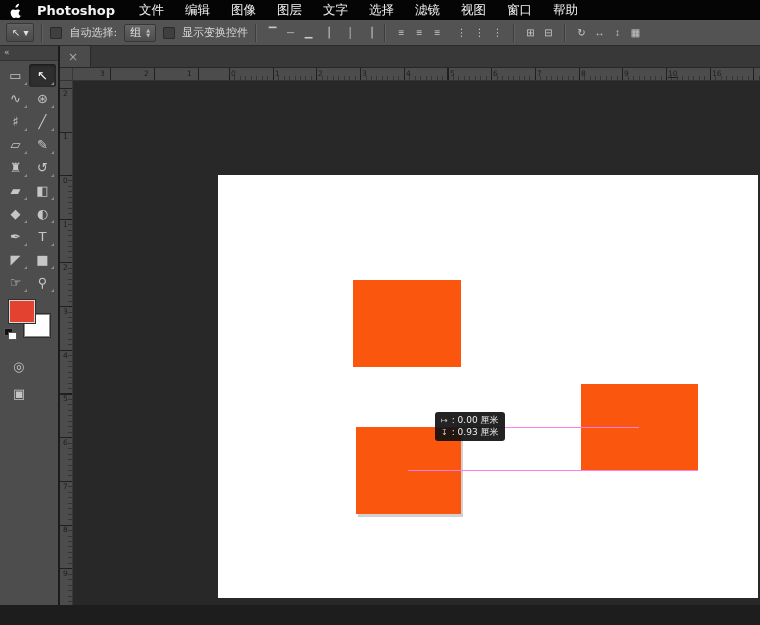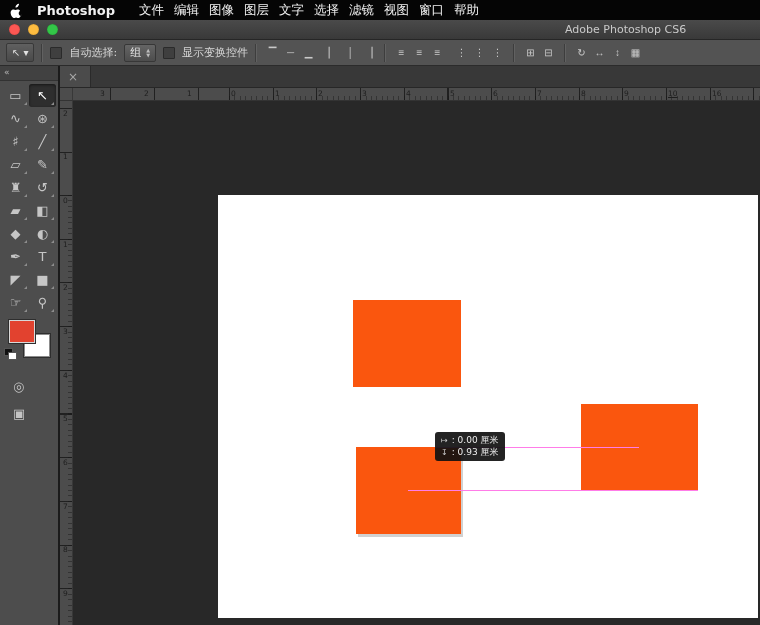--- a/index.html
+++ b/index.html
@@ -5,21 +5,21 @@
   html,body{margin:0;padding:0;}
   body{width:760px;height:625px;overflow:hidden;background:#1d1d1d;
        font-family:"DejaVu Sans","Liberation Sans",sans-serif;}
   .app{position:relative;width:760px;height:625px;}
 
   
   .menubar{height:20px;background:#050505;display:flex;align-items:center;
            color:#f2f2f2;font-size:12.5px;padding:0 10px;box-sizing:border-box;}
   .apple{width:15px;display:flex;align-items:center;margin-right:12px;}
   .appname{font-weight:bold;font-size:13px;margin-right:24px;}
-  #menu-items{display:flex;gap:10px;}
+  #menu-items{display:flex;gap:21px;}
   .menu-item{cursor:default;}
 
   
   .titlebar{height:20px;background:linear-gradient(#4a4a4a,#393939);
             border-bottom:1px solid #262626;position:relative;box-sizing:border-box;}
   .traffic{position:absolute;left:9px;top:4px;display:flex;gap:8px;}
   .tl{width:11px;height:11px;border-radius:50%;display:inline-block;
       box-shadow:inset 0 0 1px rgba(0,0,0,.5);}
   .wtitle{position:absolute;left:565px;top:3px;font-size:11px;color:#c9c9c9;}
 
@@ -132,28 +132,20 @@
         <span class="menu-item">图层</span>
         <span class="menu-item">文字</span>
         <span class="menu-item">选择</span>
         <span class="menu-item">滤镜</span>
         <span class="menu-item">视图</span>
         <span class="menu-item">窗口</span>
         <span class="menu-item">帮助</span>
       </nav>
   </div>
 
-  <div class="titlebar">
-    <div class="traffic">
-      <span class="tl" id="tl-close" style="background: rgb(252, 87, 83);"></span>
-      <span class="tl" id="tl-min" style="background: rgb(253, 188, 64);"></span>
-      <span class="tl" id="tl-zoom" style="background: rgb(51, 199, 72);"></span>
-    </div>
-    <div class="wtitle">Adobe Photoshop CS6</div>
-  </div>
 
   <div class="optionsbar">
     <div class="toolpreset">
       <span>↖</span>
       <span>▾</span>
     </div>
     <span class="obsep"></span>
     <span class="cb"></span>
     <span class="oblabel">自动选择:</span>
     <div class="obselect">

